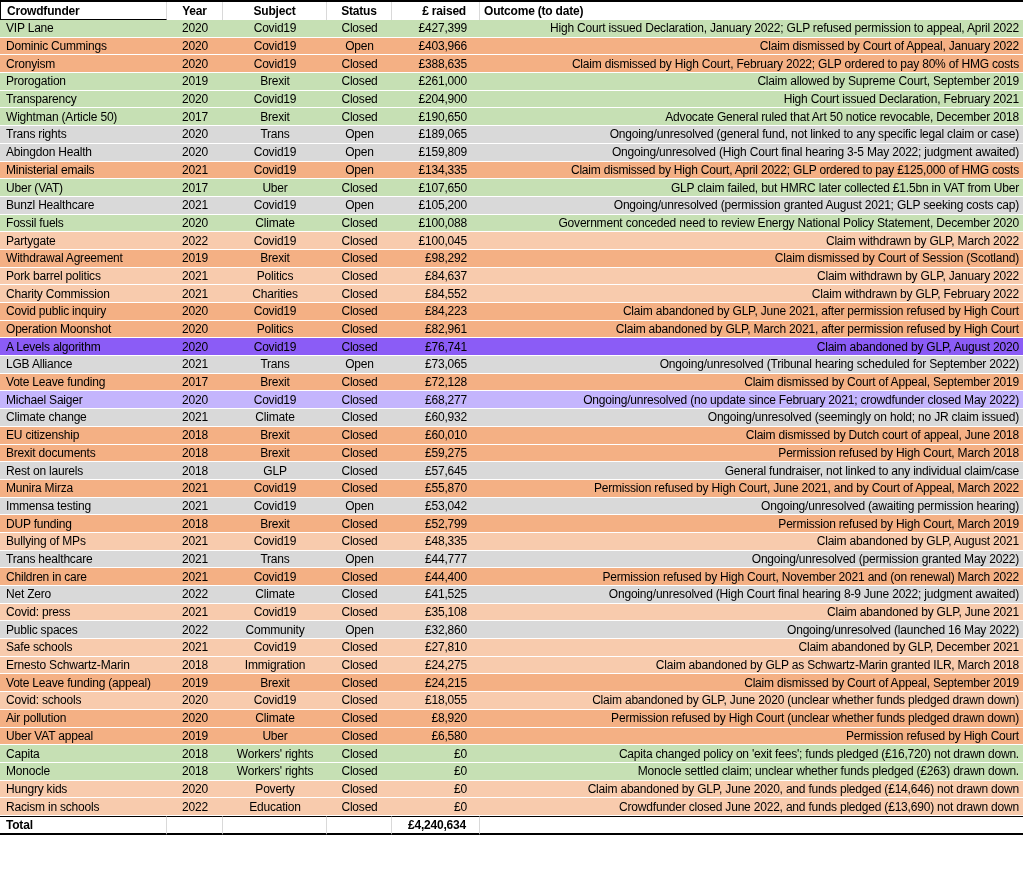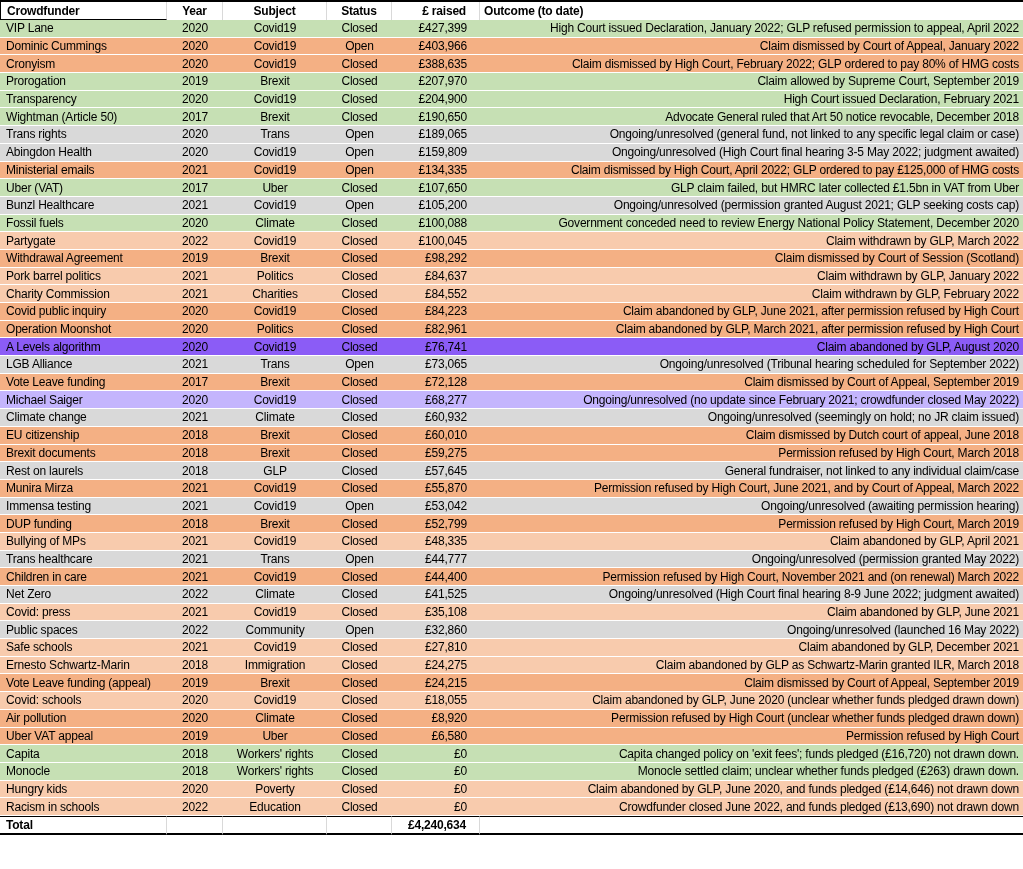--- a/index.html
+++ b/index.html
@@ -116,21 +116,21 @@
         <td class="col-subject">Covid19</td>
         <td class="col-status">Closed</td>
         <td class="col-raised">£388,635</td>
         <td class="col-outcome">Claim dismissed by High Court, February 2022; GLP ordered to pay 80% of HMG costs</td>
       </tr>
       <tr style="background-color: rgb(198, 224, 180);">
         <td class="col-crowdfunder">Prorogation</td>
         <td class="col-year">2019</td>
         <td class="col-subject">Brexit</td>
         <td class="col-status">Closed</td>
-        <td class="col-raised">£207,970</td>
+        <td class="col-raised">£261,000</td>
         <td class="col-outcome">Claim allowed by Supreme Court, September 2019</td>
       </tr>
       <tr style="background-color: rgb(198, 224, 180);">
         <td class="col-crowdfunder">Transparency</td>
         <td class="col-year">2020</td>
         <td class="col-subject">Covid19</td>
         <td class="col-status">Closed</td>
         <td class="col-raised">£204,900</td>
         <td class="col-outcome">High Court issued Declaration, February 2021</td>
       </tr>
@@ -325,21 +325,21 @@
         <td class="col-status">Closed</td>
         <td class="col-raised">£52,799</td>
         <td class="col-outcome">Permission refused by High Court, March 2019</td>
       </tr>
       <tr style="background-color: rgb(248, 203, 173);">
         <td class="col-crowdfunder">Bullying of MPs</td>
         <td class="col-year">2021</td>
         <td class="col-subject">Covid19</td>
         <td class="col-status">Closed</td>
         <td class="col-raised">£48,335</td>
-        <td class="col-outcome">Claim abandoned by GLP, April 2021</td>
+        <td class="col-outcome">Claim abandoned by GLP, August 2021</td>
       </tr>
       <tr style="background-color: rgb(217, 217, 217);">
         <td class="col-crowdfunder">Trans healthcare</td>
         <td class="col-year">2021</td>
         <td class="col-subject">Trans</td>
         <td class="col-status">Open</td>
         <td class="col-raised">£44,777</td>
         <td class="col-outcome">Ongoing/unresolved (permission granted May 2022)</td>
       </tr>
       <tr style="background-color: rgb(244, 176, 132);">

